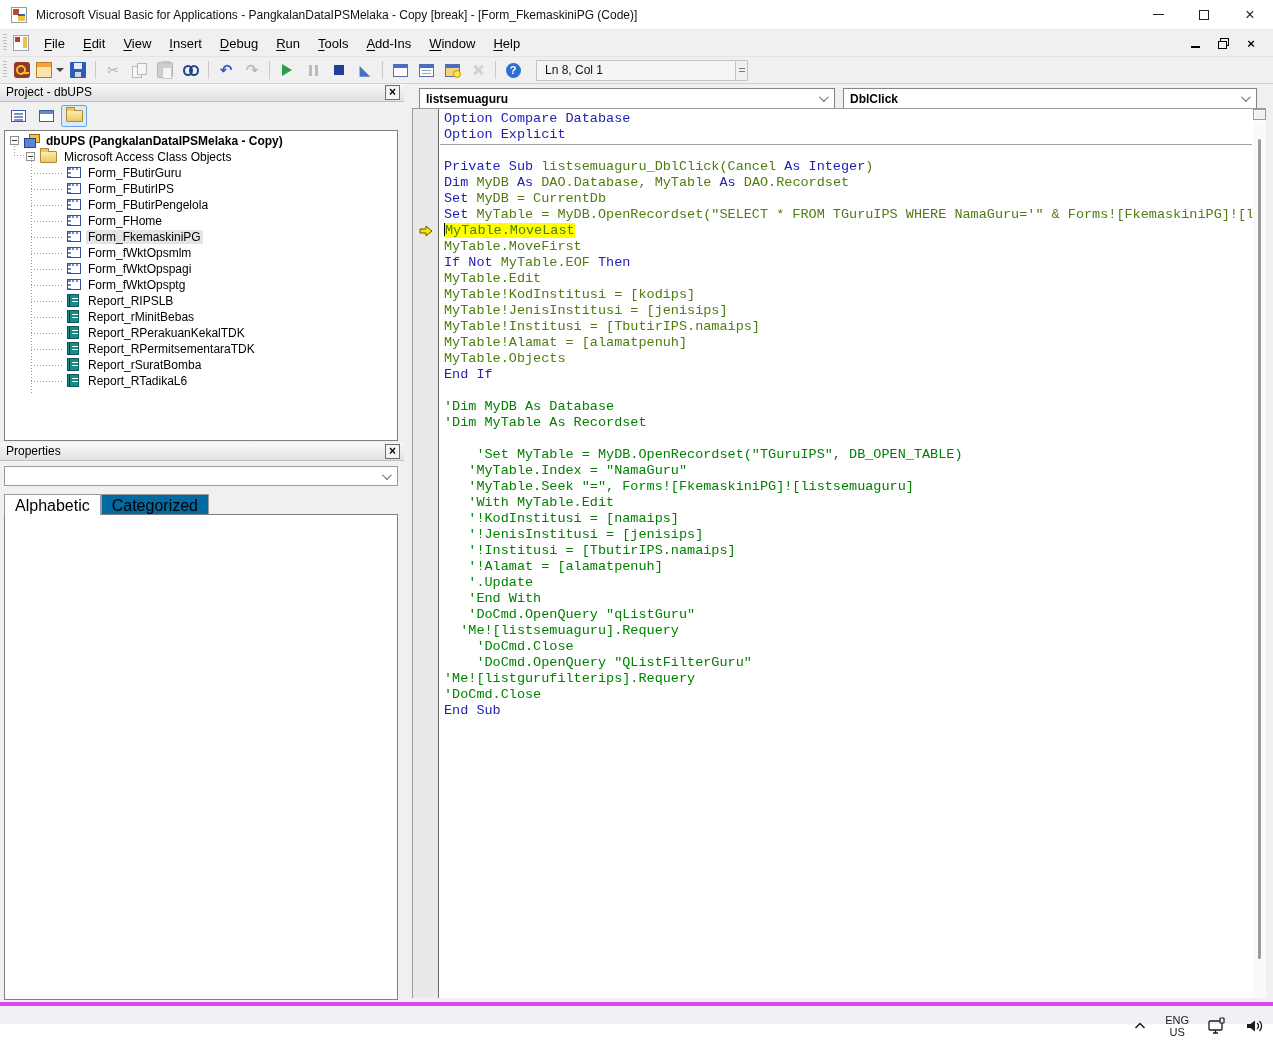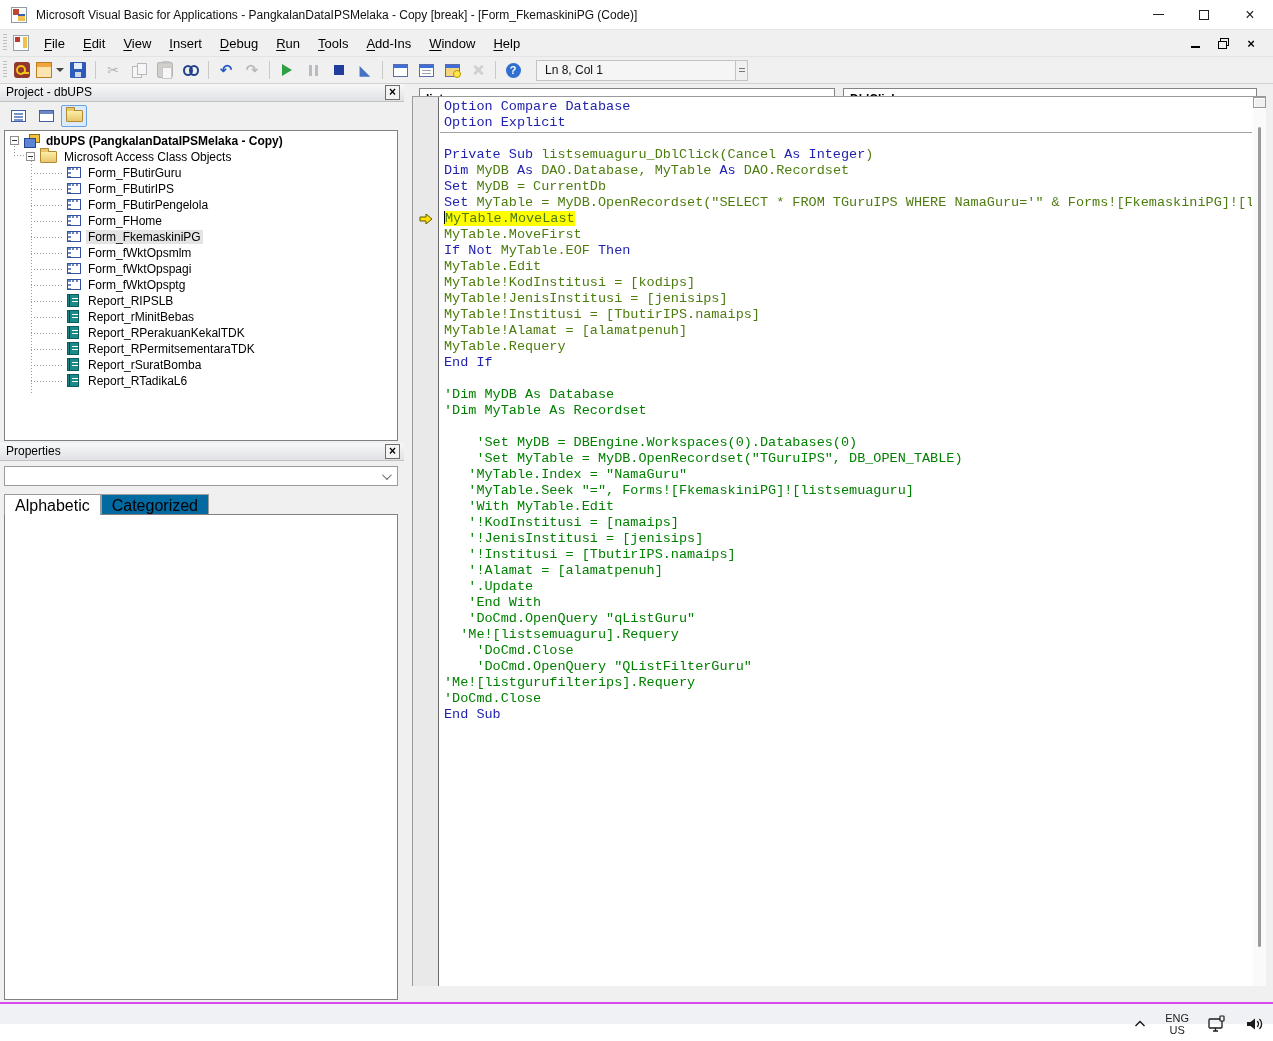--- a/index.html
+++ b/index.html
@@ -128,37 +128,37 @@
   .tab { padding:2px 10px 0 10px; border:1px solid #9b9b9b; border-bottom:none; background:#0369a1; height:20px; }
   .tab.active { background:#fff; position:relative; z-index:2; height:21px; }
   #properties-content { position:absolute; left:4px; top:514px; width:394px; height:486px; background:#fff; border:1px solid #808080; }
 
   
   #code-region { position:absolute; left:412px; top:84px; width:861px; height:918px; background:#f0f0f0; }
   .combo { position:absolute; top:4px; height:22px; background:#fff; border:1px solid #848484;
     font-size:12px; font-weight:700; line-height:20px; padding-left:6px; color:#000; }
   #object-combo { left:7px; width:416px; }
   #event-combo { left:431px; width:414px; }
-  #code-child { position:absolute; left:0; top:12px; width:854px; height:890px; background:#fff; border-left:1px solid #9a9a9a; border-top:1px solid #9a9a9a; }
+  #code-child { position:absolute; left:0; top:24px; width:854px; height:890px; background:#fff; border-left:1px solid #9a9a9a; border-top:1px solid #9a9a9a; }
   #code-margin { position:absolute; left:0; top:0; width:26px; height:100%; background:#e9e9e9; border-right:1px solid #6b6b6b; }
   #exec-arrow { position:absolute; left:6px; }
   #code-lines { position:absolute; left:27px; top:2px; right:14px; bottom:0; overflow:hidden;
     font-family:"Liberation Mono","DejaVu Sans Mono",monospace; font-size:13.5px; }
   .cl { height:16px; line-height:16px; white-space:pre; padding-left:4px; }
   .tk { color:#2222b0; } .tn { color:#4d7c0f; } .tc { color:#008000; }
   .hl-seg { background:#ffff00; }
   .cursor-bar { display:inline-block; width:1px; height:13px; background:#000; vertical-align:-2px; }
   .sep-line { position:absolute; left:0; right:0; height:1px; background:#a3a3a3; }
   #splitter-box { position:absolute; right:0px; top:0px; width:13px; height:11px; background:#f0f0f0;
     border:1px solid #9a9a9a; box-shadow:inset 1px 1px 0 #fff; }
   #code-scrollbar { position:absolute; right:0; top:12px; width:13px; bottom:0; background:#fafafa; }
   #scroll-thumb { position:absolute; left:5px; top:18px; width:3px; height:820px; background:#9b9b9b; border-radius:2px; }
 
   
-  #taskbar { position:absolute; left:0; top:1002px; width:1273px; height:22px; background:#eff1f4; border-top:2px solid #d946ef; }
+  #taskbar { position:absolute; left:0; top:1002px; width:1273px; height:22px; background:#eff1f4; border-top:4px solid #d946ef; }
   #tray { position:absolute; right:8px; top:0; height:39px; display:flex; align-items:center; gap:18px; }
   #lang { font-size:11px; line-height:12px; text-align:center; color:#1b1b1b; }
 </style>
 </head>
 <body>
 
 <div id="titlebar">
   <div id="app-icon"></div>
   <div id="window-title">Microsoft Visual Basic for Applications - PangkalanDataIPSMelaka - Copy [break] - [Form_FkemaskiniPG (Code)]</div>
   <div id="caption-controls">
@@ -342,27 +342,26 @@
         <div class="cl"><span class="tk">Set </span><span class="tn">MyDB = CurrentDb</span></div>
         <div class="cl"><span class="tk">Set </span><span class="tn">MyTable = MyDB.OpenRecordset("SELECT * FROM TGuruIPS WHERE NamaGuru='" &amp; Forms![FkemaskiniPG]![li</span></div>
         <div class="cl"><span class="hl-seg"><span class="cursor-bar"></span><span class="tn">MyTable.MoveLast</span></span></div>
         <div class="cl"><span class="tn">MyTable.MoveFirst</span></div>
         <div class="cl"><span class="tk">If Not </span><span class="tn">MyTable.EOF </span><span class="tk">Then</span></div>
         <div class="cl"><span class="tn">MyTable.Edit</span></div>
         <div class="cl"><span class="tn">MyTable!KodInstitusi = [kodips]</span></div>
         <div class="cl"><span class="tn">MyTable!JenisInstitusi = [jenisips]</span></div>
         <div class="cl"><span class="tn">MyTable!Institusi = [TbutirIPS.namaips]</span></div>
         <div class="cl"><span class="tn">MyTable!Alamat = [alamatpenuh]</span></div>
-        <div class="cl"><span class="tn">MyTable.Requery</span></div>
+        <div class="cl"><span class="tn">MyTable.Objects</span></div>
         <div class="cl"><span class="tk">End If</span></div>
         <div class="cl"></div>
         <div class="cl"><span class="tc">'Dim MyDB As Database</span></div>
         <div class="cl"><span class="tc">'Dim MyTable As Recordset</span></div>
         <div class="cl"></div>
-        <div class="cl"><span class="tc">    'Set MyDB = DBEngine.Workspaces(0).Databases(0)</span></div>
         <div class="cl"><span class="tc">    'Set MyTable = MyDB.OpenRecordset("TGuruIPS", DB_OPEN_TABLE)</span></div>
         <div class="cl"><span class="tc">   'MyTable.Index = "NamaGuru"</span></div>
         <div class="cl"><span class="tc">   'MyTable.Seek "=", Forms![FkemaskiniPG]![listsemuaguru]</span></div>
         <div class="cl"><span class="tc">   'With MyTable.Edit</span></div>
         <div class="cl"><span class="tc">   '!KodInstitusi = [namaips]</span></div>
         <div class="cl"><span class="tc">   '!JenisInstitusi = [jenisips]</span></div>
         <div class="cl"><span class="tc">   '!Institusi = [TbutirIPS.namaips]</span></div>
         <div class="cl"><span class="tc">   '!Alamat = [alamatpenuh]</span></div>
         <div class="cl"><span class="tc">   '.Update</span></div>
         <div class="cl"><span class="tc">   'End With</span></div>

